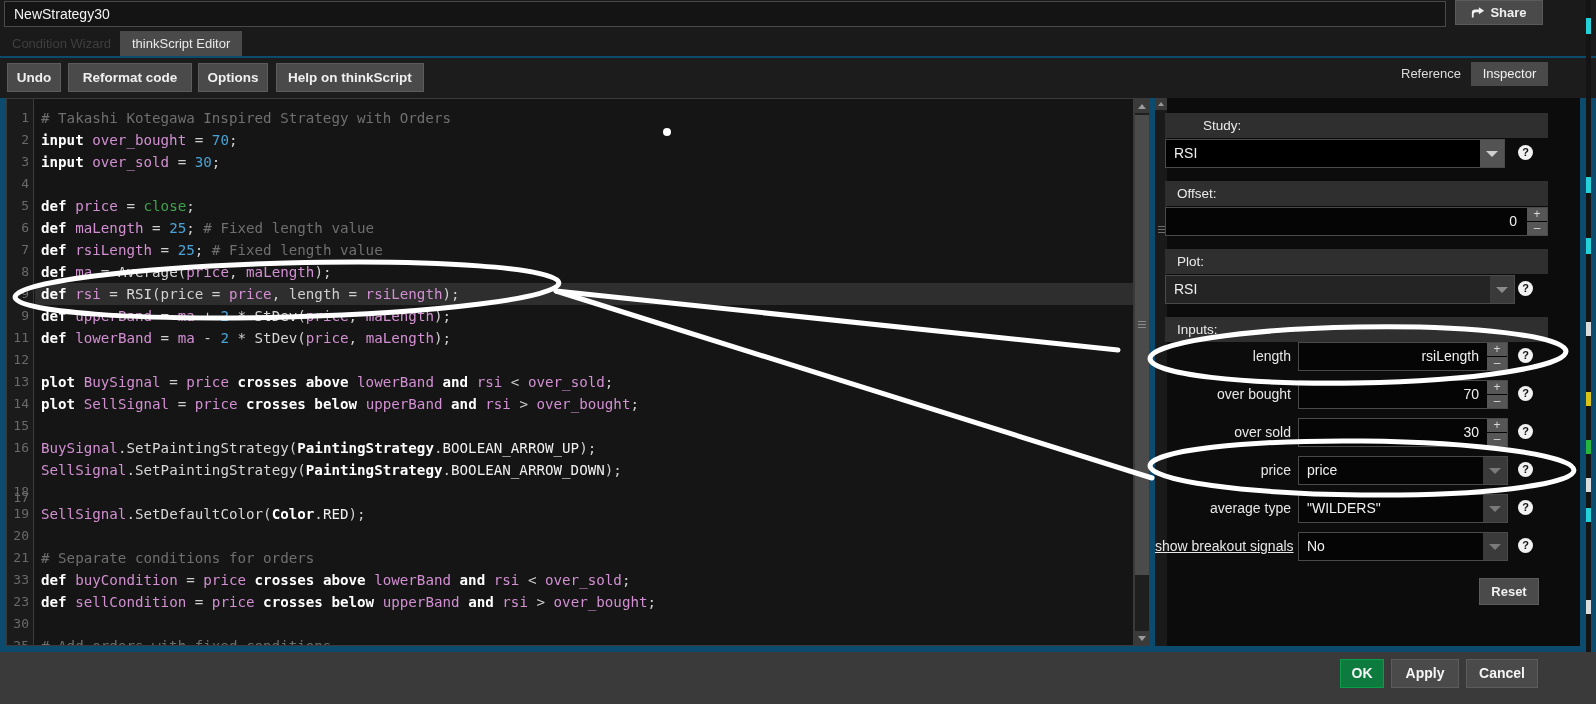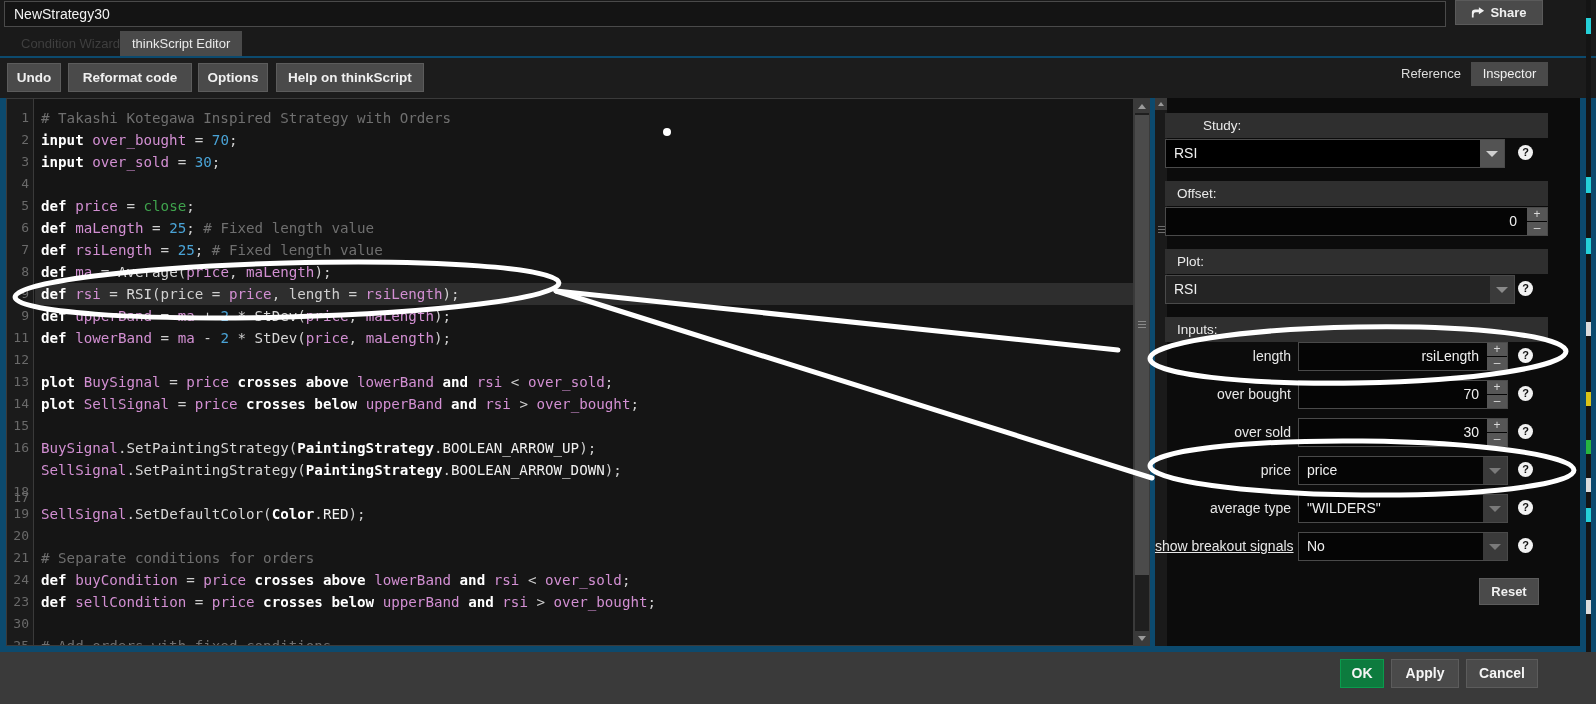--- a/index.html
+++ b/index.html
@@ -33,21 +33,21 @@
 
   
   .tabsrow {
     position: absolute; left: 0; top: 28px; width: 1596px; height: 28px;
     background: #1a1a1a;
   }
   .tab {
     position: absolute; top: 3px; height: 25px; line-height: 25px;
     font-size: 13px; padding: 0 12px; white-space: nowrap;
   }
-  .tab.disabled { color: #3f3f3f; left: 9px; }
+  .tab.disabled { color: #3f3f3f; left: 0px; }
   .tab.active { color: #eaeaea; background: #4a4a4a; left: 120px; }
 
   
   .toolbar {
     position: absolute; left: 0; top: 58px; width: 1596px; height: 40px;
     background: #1c1c1c;
   }
   .tbtn {
     position: absolute; top: 5px; height: 29px; line-height: 27px;
     background: #4a4a4a; border: 1px solid #5c5c5c;
@@ -248,21 +248,21 @@
         <div class="ln" style="top: 250px;">12</div>
         <div class="ln" style="top: 272px;">13</div>
         <div class="ln" style="top: 294px;">14</div>
         <div class="ln" style="top: 316px;">15</div>
         <div class="ln" style="top: 338px;">16</div>
         <div class="ln" style="top: 348px; margin-top: 40px;">17</div>
         <div class="ln" style="top: 382px;">18</div>
         <div class="ln" style="top: 404px;">19</div>
         <div class="ln" style="top: 426px;">20</div>
         <div class="ln" style="top: 448px;">21</div>
-        <div class="ln" style="top: 470px;">24</div>
+        <div class="ln" style="top: 470px;">33</div>
         <div class="ln" style="top: 492px;">23</div>
         <div class="ln" style="top: 514px;">30</div>
         <div class="ln" style="top: 536px;">25</div>
       </div>
     <div class="hl-row" style="top: 184px;"></div>
       <div class="codearea" id="codearea">
         <div class="cline" style="top: 8px;"><span class="cmt"># Takashi Kotegawa Inspired Strategy with Orders</span></div>
         <div class="cline" style="top: 30px;"><span class="kw">input </span><span class="id">over_bought</span><span class="punc"> = </span><span class="num">70</span><span class="punc">;</span></div>
         <div class="cline" style="top: 52px;"><span class="kw">input </span><span class="id">over_sold</span><span class="punc"> = </span><span class="num">30</span><span class="punc">;</span></div>
         <div class="cline" style="top: 74px;"></div>

